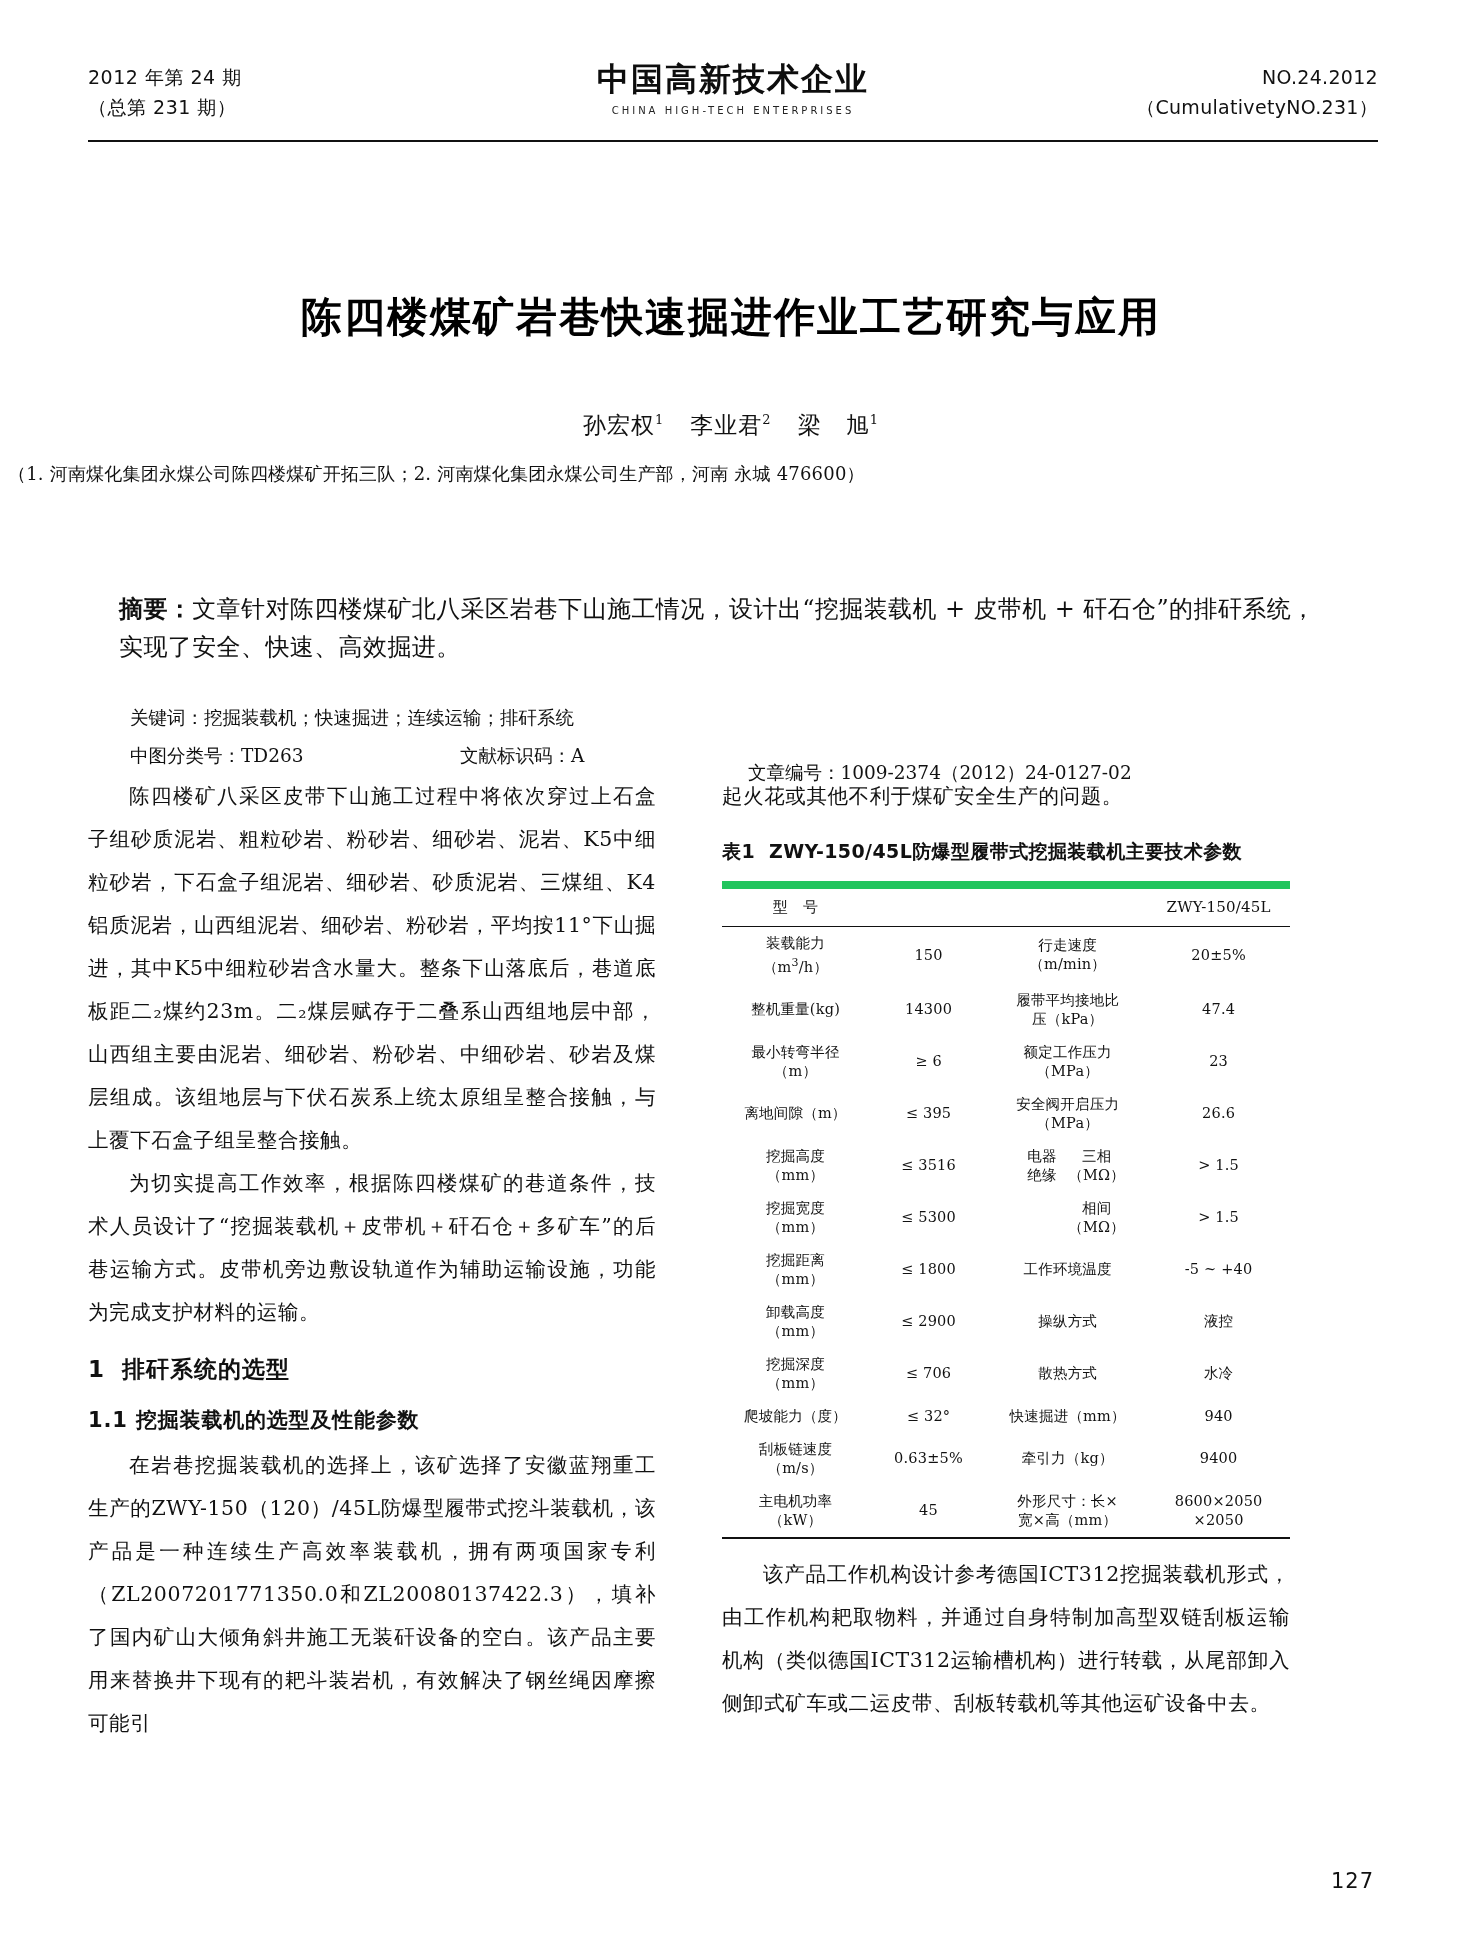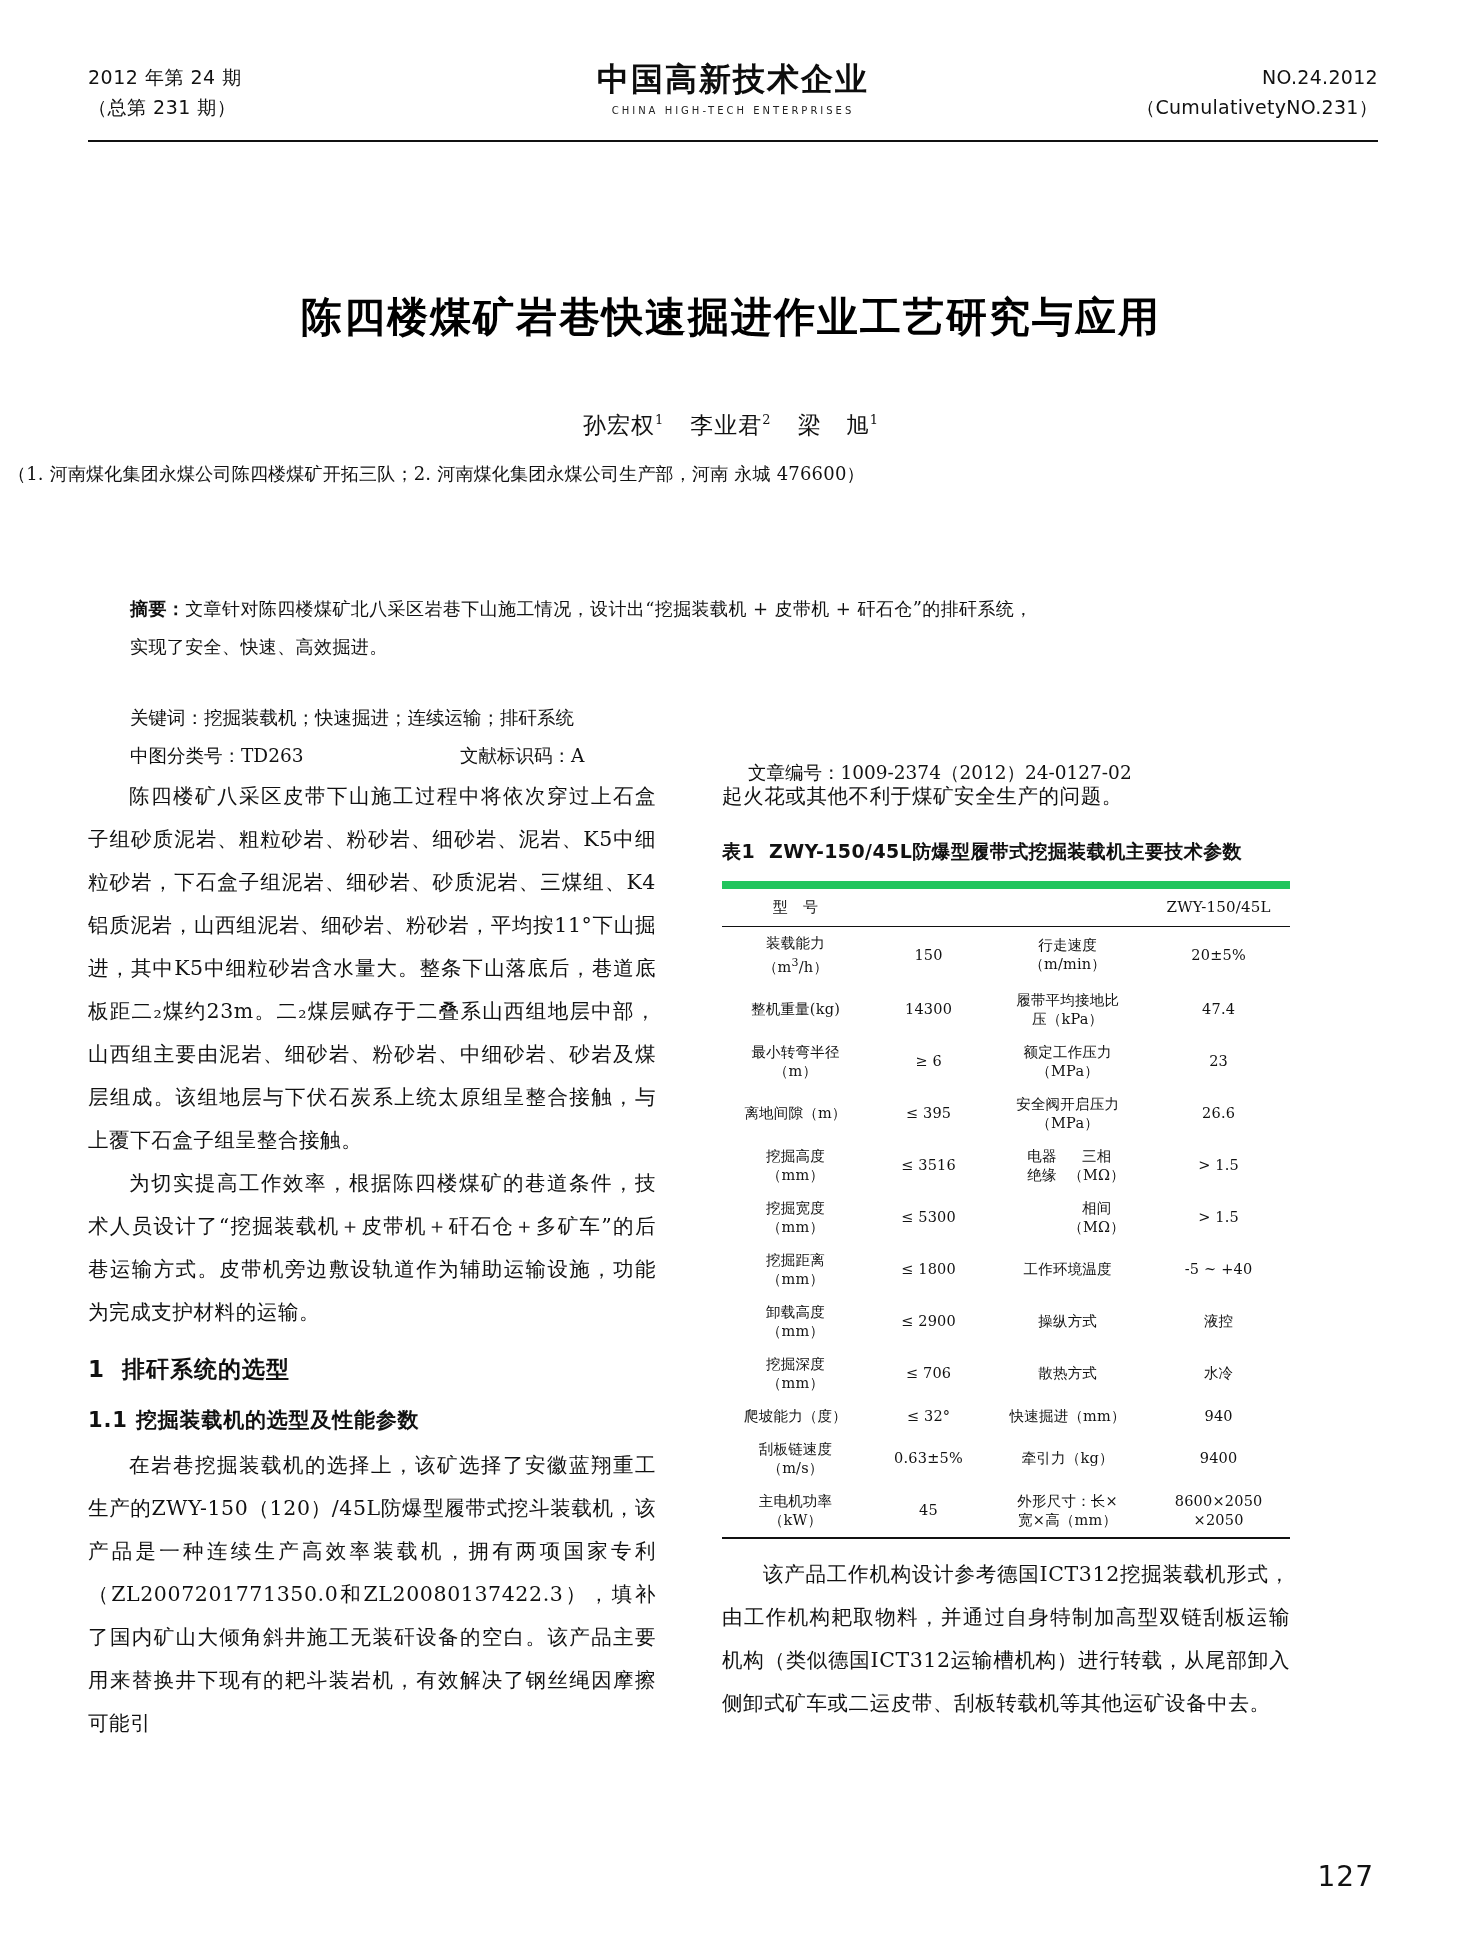--- a/index.html
+++ b/index.html
@@ -112,24 +112,24 @@
     left: 8px;
     top: 462px;
     width: 1462px;
     font-size: 18px;
     letter-spacing: 0.2px;
   }
 
   
   .abs-block {
     position: absolute;
-    left: 130px;
+    left: 119px;
     top: 590px;
     width: 1210px;
-    font-size: 18px;
+    font-size: 24px;
     line-height: 38px;
     letter-spacing: 0.4px;
   }
   .abs-block .lbl { font-weight: bold; }
   .abs-line2 { text-indent: 0; }
   .meta-row {
     position: absolute;
     left: 130px;
     top: 700px;
     width: 1210px;
@@ -208,21 +208,21 @@
   .c1 { width: 148px; }
   .c2 { width: 118px; }
   .c3 { width: 160px; }
   .c4 { width: 142px; }
   .sup { font-size: 11px; vertical-align: super; }
 
   .pagenum {
     position: absolute;
     right: 88px;
     bottom: 44px;
-    font-size: 28px;
+    font-size: 21px;
     font-family: "DejaVu Sans", "Liberation Sans", sans-serif;
     letter-spacing: 1px;
   }
 </style>
 </head>
 <body>
 
 <div class="page">
 
   <div class="header">

